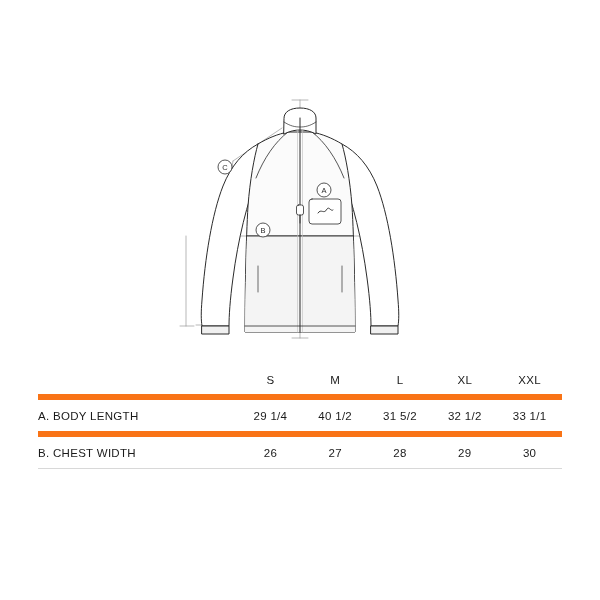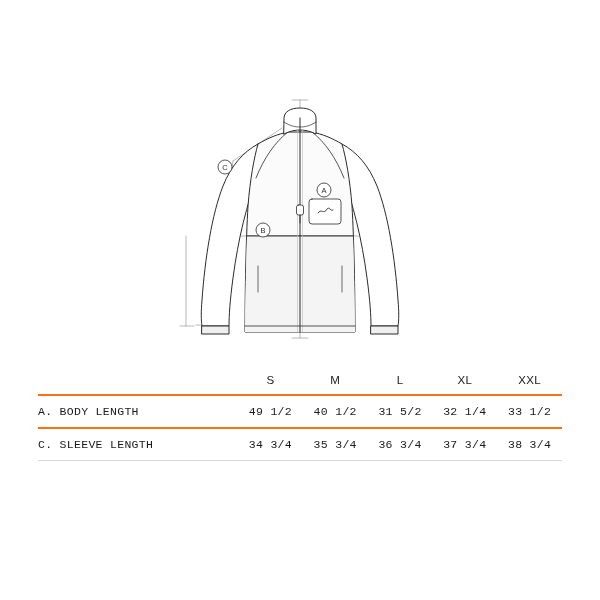--- a/index.html
+++ b/index.html
@@ -64,22 +64,21 @@
   th.row-label-head { }
   td.row-label {
     text-align: left;
     padding-left: 8px;
     white-space: nowrap;
   }
   th.size-head, td.size-val {
     text-align: center;
   }
   tbody tr {
-    border-top: 2px solid #f97316;
-    font-family: Liberation Mono, monospace;
+    border-top: 6px solid #f97316;
   }
   tbody tr:last-child {
     border-bottom: 1px solid #d8d8d8;
   }
   thead tr.head-row th {
     border-bottom: none;
   }
 </style>
 </head>
 <body>
@@ -202,31 +201,31 @@
           <th class="size-head">S</th>
           <th class="size-head">M</th>
           <th class="size-head">L</th>
           <th class="size-head">XL</th>
           <th class="size-head">XXL</th>
         </tr>
       </thead>
       <tbody>
         <tr>
           <td class="row-label">A. BODY LENGTH</td>
-          <td class="size-val">49 1/2</td>
+          <td class="size-val">29 1/4</td>
           <td class="size-val">40 1/2</td>
           <td class="size-val">31 5/2</td>
-          <td class="size-val">32 1/4</td>
-          <td class="size-val">33 1/2</td>
+          <td class="size-val">32 1/2</td>
+          <td class="size-val">33 1/1</td>
         </tr>
         <tr>
-          <td class="row-label">C. SLEEVE LENGTH</td>
-          <td class="size-val">34 3/4</td>
-          <td class="size-val">35 3/4</td>
-          <td class="size-val">36 3/4</td>
-          <td class="size-val">37 3/4</td>
-          <td class="size-val">38 3/4</td>
+          <td class="row-label">B. CHEST WIDTH</td>
+          <td class="size-val">26</td>
+          <td class="size-val">27</td>
+          <td class="size-val">28</td>
+          <td class="size-val">29</td>
+          <td class="size-val">30</td>
         </tr>
       </tbody>
     </table>
   </div>
 
 </div>
 
 </body></html>

